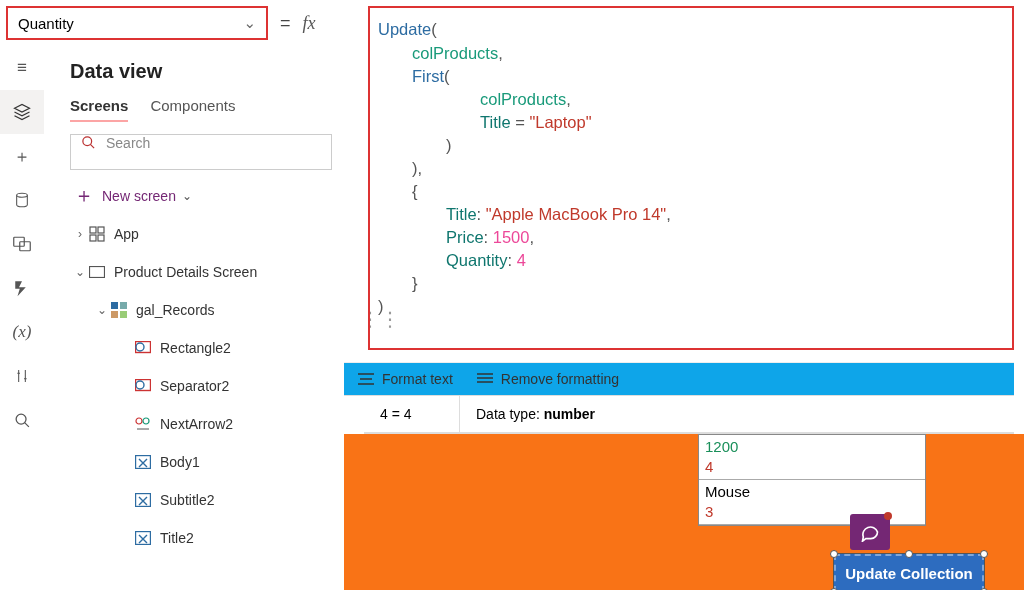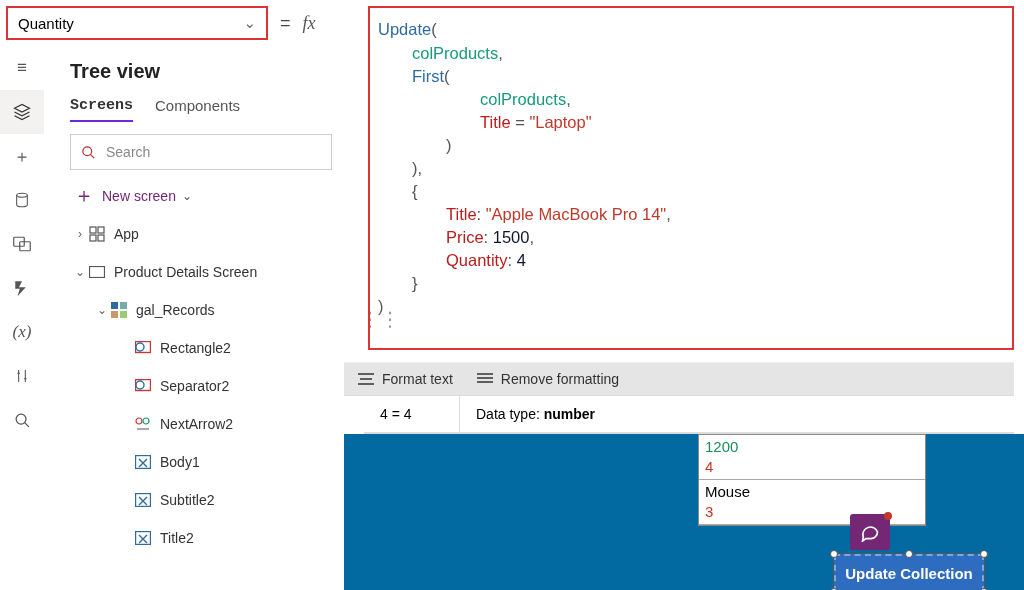--- a/index.html
+++ b/index.html
@@ -12,22 +12,22 @@
   .fx { font-size: 18px; font-style: italic; font-family: "Times New Roman", serif; color: #555; margin-right: 4px; }
 
   .left-rail { position: absolute; left: 0; top: 46px; width: 44px; background: #fff; border-right: 0; }
   .rail-item { width: 44px; height: 44px; display: flex; align-items: center; justify-content: center; color: #555; font-size: 17px; }
   .rail-item.active { background: #f3f2f1; }
 
   .tree-panel { position: absolute; left: 44px; top: 46px; width: 300px; background: #fff; padding-left: 14px; overflow:hidden; height:544px;}
   .tree-title { font-size: 20px; font-weight: 600; padding: 14px 0 14px 12px; color:#222;}
   .tree-tabs { display: flex; gap: 22px; padding-left: 12px; font-size: 15px; color: #555; }
   .tree-tabs .tab { padding-bottom: 6px; }
-  .tree-tabs .tab.active { color:#333; font-weight:600; border-bottom: 2px solid #6d28d9; font-family: Liberation Mono, monospace; }
-  .search-box { display: flex; align-items: center; height: 36px; border: 1px solid #ccc; margin: 12px 12px 6px 12px; padding: 0 10px; color: #888; font-size: 14px; }
+  .tree-tabs .tab.active { color:#333; font-weight:600; border-bottom: 2px solid #fca5a5; }
+  .search-box { display: flex; height: 36px; border: 1px solid #ccc; margin: 12px 12px 6px 12px; padding: 0 10px; color: #888; font-size: 14px; }
   .search-box .sicon { color: #d33; margin-right: 10px; font-size:15px;}
   .newscreen { display: flex; align-items: center; padding: 6px 16px; color: #742774; font-size: 14px; }
   .newscreen .plus { color:#742774; font-size:20px; margin-right:8px;}
   .newscreen .chev { color:#555; margin-left:6px; font-size:12px;}
 
   .node { display: flex; align-items: center; height: 38px; font-size: 14px; color:#333;}
   .node .tw { width:16px; text-align:center; color:#666; font-size:12px;}
   .node .nicon { width:18px; margin-right:8px; display:inline-flex; align-items:center; justify-content:center;}
   .node.app { padding-left:14px;}
   .node.screen { padding-left:14px;}
@@ -35,34 +35,34 @@
   .node-highlight { position:absolute; left:18px; right:-8px; top:2px; bottom:2px; border:2px solid #d33; pointer-events:none;}
   .node.gal { padding-left:36px;}
   .node.leaf { padding-left:76px;}
 
   .formula-area { position:absolute; left:344px; top:6px; right:10px;padding-left:24px; }
   .formula-box { border:2px solid #d33; background:#fff; height:344px; padding:10px 8px 10px 8px; font-family: Consolas,"Courier New",monospace; font-size:16.5px; line-height:23px; overflow:hidden; position:relative;}
   .formula-box .handle { position:absolute; left:-10px; top:300px; color:#999; font-size:20px;}
   .fn { color:#2d6ca2;}
   .ident { color:#199a7a;}
   .str { color:#c0392b;}
-  .num { color:#0f172a;text-align:right;}
+  .num { color:#ec4899;text-align:right;}
   .pun { color:#555;}
-  .kw { color:#b91c1c;}
+  .kw { color:#0f766e;}
   .indent1{padding-left:34px; display:block;}
   .indent2{padding-left:68px; display:block;}
   .indent3{padding-left:102px; display:block;}
 
-  .format-row { position:absolute; left:344px; top:362px; right:10px; height:34px; display:flex; align-items:center; gap:24px; padding-left:14px; background:#e5e5e5; border-bottom:1px solid #ddd; border-top:1px solid #eee;text-align:right;}
+  .format-row { position:absolute; left:344px; top:362px; right:10px; height:34px; display:flex; align-items:center; gap:24px; padding-left:14px; background:#0ea5e9; border-bottom:1px solid #ddd; border-top:1px solid #eee;text-align:right;}
   .format-row .fitem { display:flex; align-items:center; gap:8px; font-size:14px; color:#333;}
   .result-row { position:absolute; left:364px; top:396px; right:10px; height:38px; display:flex; align-items:center; background:#fff; border-bottom:2px solid #ddd;}
   .result-cell1 { width:96px; padding-left:16px; font-size:14px; border-right:1px solid #ddd; height:100%; display:flex; align-items:center;}
   .result-cell2 { padding-left:16px; font-size:14px;}
 
-  .canvas { position:absolute; left:344px; top:434px; right:0; bottom:0; background:#0369a1; }
+  .canvas { position:absolute; left:344px; top:434px; right:0; bottom:0; background:#f97316; }
   .gallery { position:absolute; left:354px; top:0; width:228px; border:1px solid #888; background:#fff;}
   .grow { border-bottom:1px solid #aaa; padding:2px 6px; font-size:15px; line-height:20px;}
   .grow .p { color:#1a8f5a;}
   .grow .q { color:#c0392b;}
   .chat-badge { position:absolute; left:506px; top:80px; width:40px; height:36px; background:#742774; border-radius:3px; display:flex; align-items:center; justify-content:center; color:#fff;}
   .chat-badge svg { width:20px; height:20px;}
   .chat-dot { position:absolute; top:-2px; right:-2px; width:8px; height:8px; background:#c0392b; border-radius:50%;}
   .upd-btn { position:absolute; left:490px; top:120px; width:150px; height:38px; background:#2d6cbf; color:#fff; font-weight:600; font-size:15px; display:flex; align-items:center; justify-content:center; border:2px dashed rgba(255,255,255,0.4); outline:1px solid #555;}
   .sel-handle { position:absolute; width:8px;height:8px; background:#fff; border:1px solid #555; border-radius:50%;}
 
@@ -115,21 +115,21 @@
   </div>
   <div class="rail-item">
     <svg width="17" height="17" viewBox="0 0 24 24" fill="none" stroke="#555" stroke-width="1.8">
         <circle cx="10" cy="10" r="7"></circle>
         <path d="M21 21l-6-6"></path>
       </svg>
   </div>
 </div>
 
 <div class="tree-panel">
-  <div class="tree-title">Tree view</div>
+  <div class="tree-title">Data view</div>
   <div class="tree-tabs">
     <div class="tab active">Screens</div>
     <div class="tab">Components</div>
   </div>
   <div class="search-box">
     <span class="sicon">
       <svg width="15" height="15" viewBox="0 0 24 24" fill="none" stroke="#b33" stroke-width="2">
           <circle cx="10" cy="10" r="7"></circle>
           <path d="M21 21l-6-6"></path>
         </svg>

